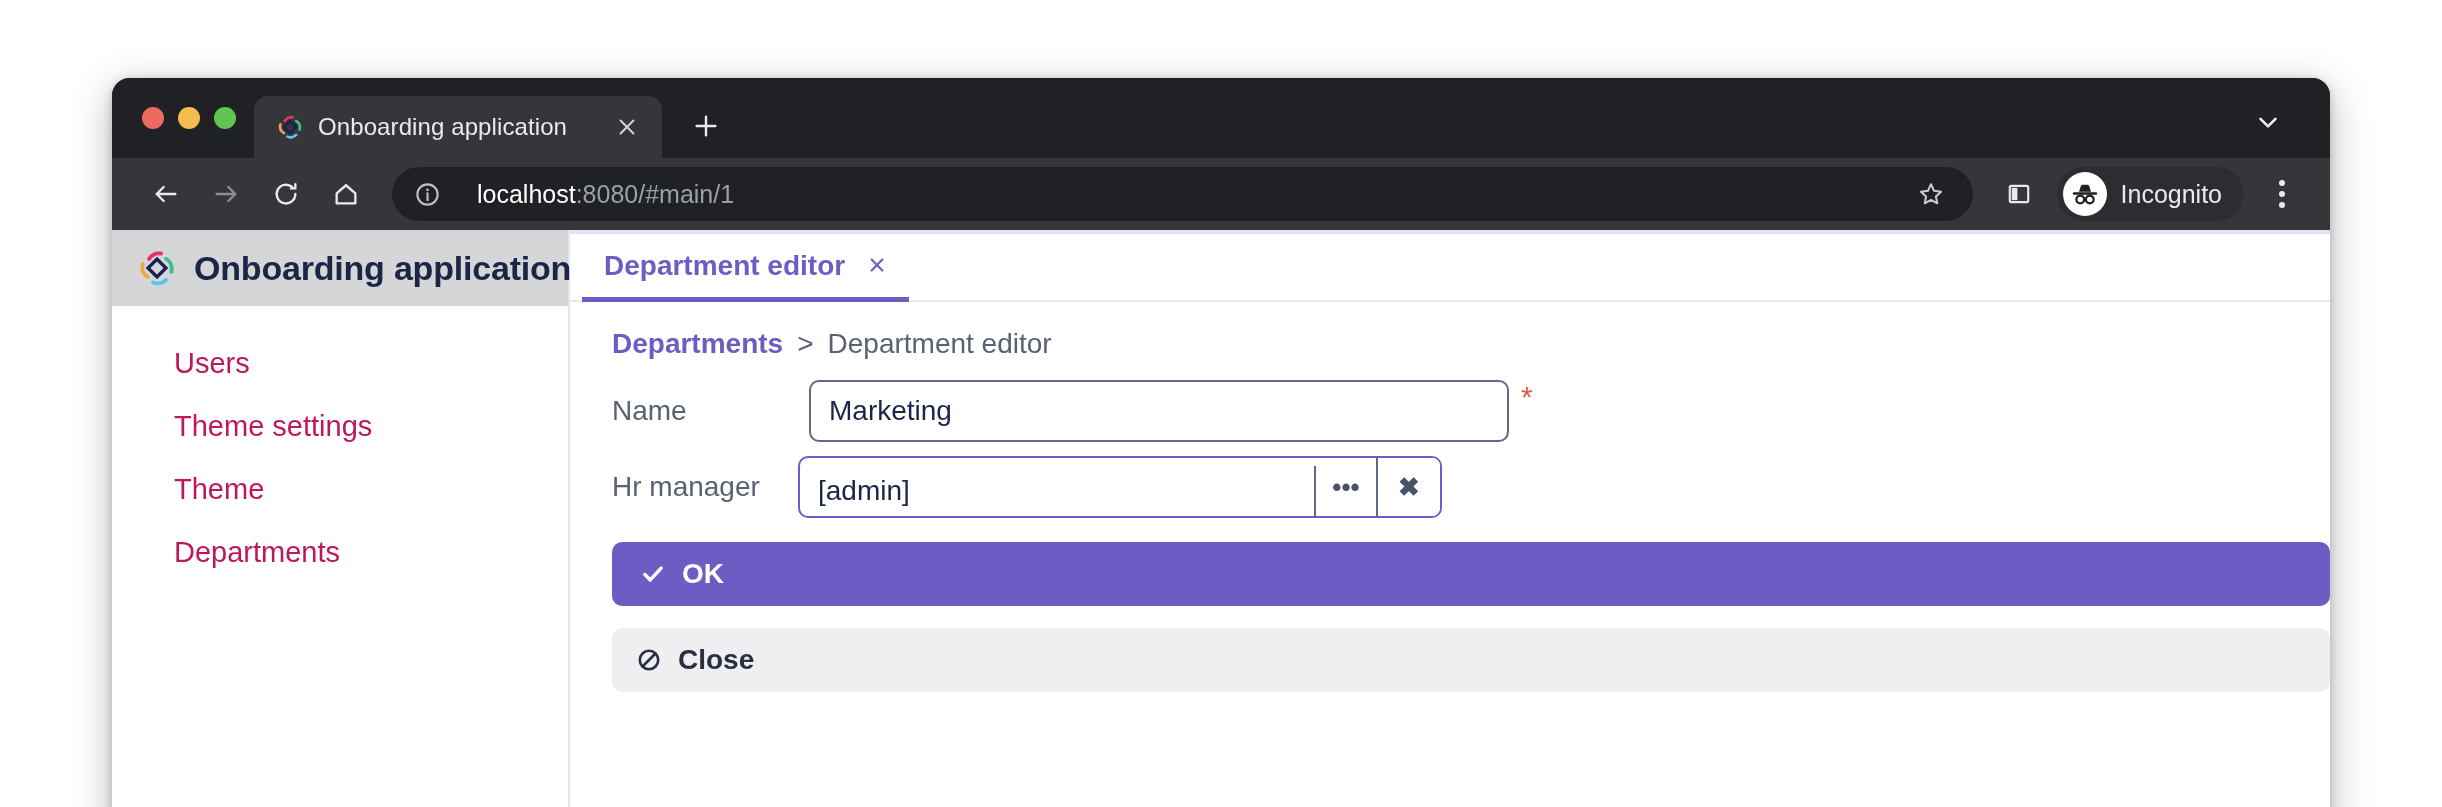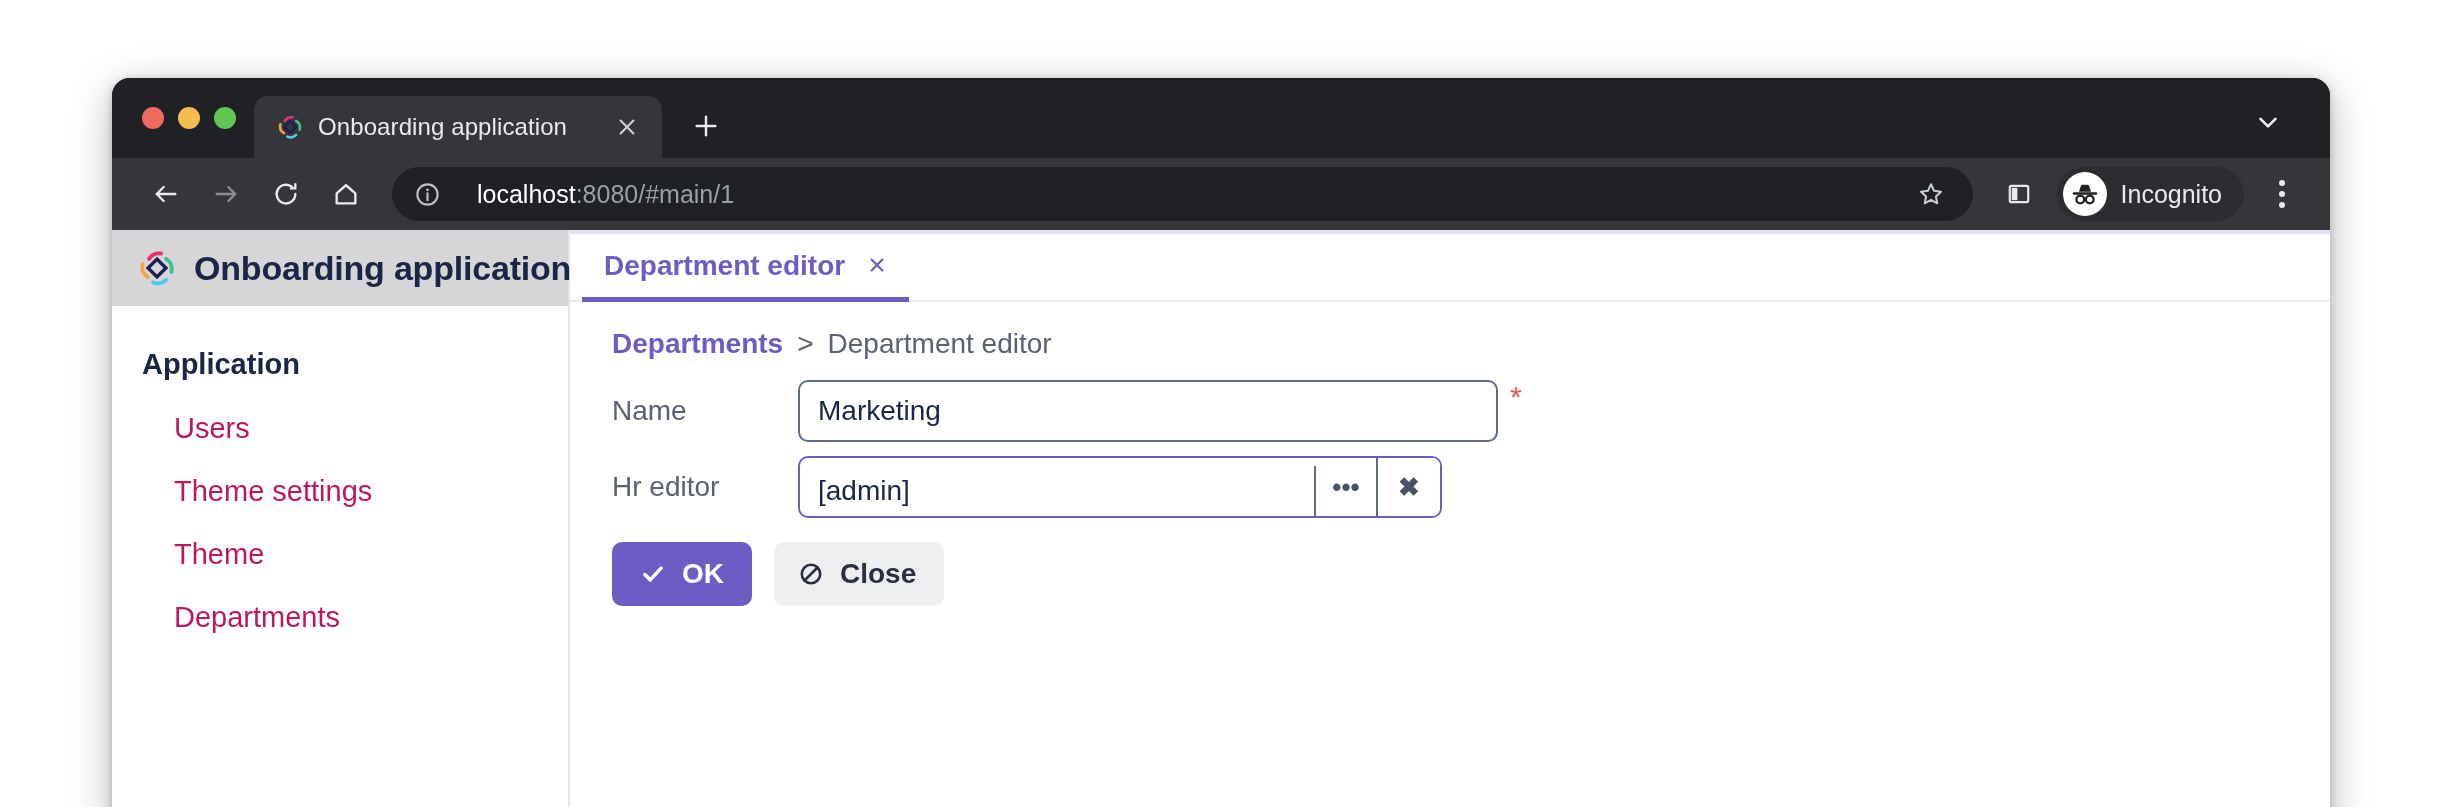--- a/index.html
+++ b/index.html
@@ -273,20 +273,21 @@
     width: 700px;
     height: 62px;
     border: 2px solid #5E6A8A;
     border-radius: 10px;
     background: #FFFFFF;
     font-size: 28px;
     color: #1B2545;
     font-family: "Liberation Sans", sans-serif;
     padding: 0 18px;
     outline: none;
+    margin-left: 11px;
   }
 
   .picker {
     display: flex;
     align-items: stretch;
     height: 62px;
     border: 2px solid #5E6A8A;
     border-radius: 10px;
     overflow: hidden;
     background: #fff;
@@ -323,20 +324,21 @@
     margin-left: 12px;
     align-self: flex-start;
     line-height: 1.1;
   }
 
   .button-row {
     display: flex;
     gap: 22px;
     margin-top: 24px;
     padding-left: 10px;
+    flex-direction: column;
   }
   .btn {
     height: 64px;
     display: inline-flex;
     align-items: center;
     gap: 16px;
     padding: 0 28px;
     border: none;
     border-radius: 10px;
     font-size: 28px;
@@ -475,21 +477,20 @@
             <path d="M23 9 A9 9 0 0 1 27 19" fill="none" stroke="#3FBF8F" stroke-width="3" stroke-linecap="round"></path>
             <path d="M23 25 A9 9 0 0 1 13 27" fill="none" stroke="#55C7E8" stroke-width="3" stroke-linecap="round"></path>
             <path d="M9 23 A9 9 0 0 1 5 13" fill="none" stroke="#F0A846" stroke-width="3" stroke-linecap="round"></path>
             <rect x="11.2" y="11.2" width="9.6" height="9.6" transform="rotate(45 16 16)" fill="none" stroke="#1B2050" stroke-width="2.6"></rect>
           </svg>
         </span>
         <span class="brand-title">Onboarding application</span>
       </div>
 
       <div class="nav">
-        <div class="nav-group">Application</div>
         <div class="nav-item">Users</div>
         <div class="nav-item">Theme settings</div>
         <div class="nav-item">Theme</div>
         <div class="nav-item">Departments</div>
       </div>
     </div>
 
     <div class="content">
 
       <div class="tabbar">
@@ -513,21 +514,21 @@
 
         <div class="field-row">
           <span class="field-label">Name</span>
           <div class="control-wrap">
             <input class="text-input" type="text" value="Marketing" style="">
             <span class="required-star">*</span>
           </div>
         </div>
 
         <div class="field-row">
-          <span class="field-label">Hr editor</span>
+          <span class="field-label">Hr manager</span>
           <div class="control-wrap">
             <div class="picker focused">
               <input class="picker-input" type="text" value="[admin]" style="">
               <button class="picker-btn">•••</button>
               <button class="picker-btn">✖</button>
             </div>
           </div>
         </div>
 
         <div class="button-row">

